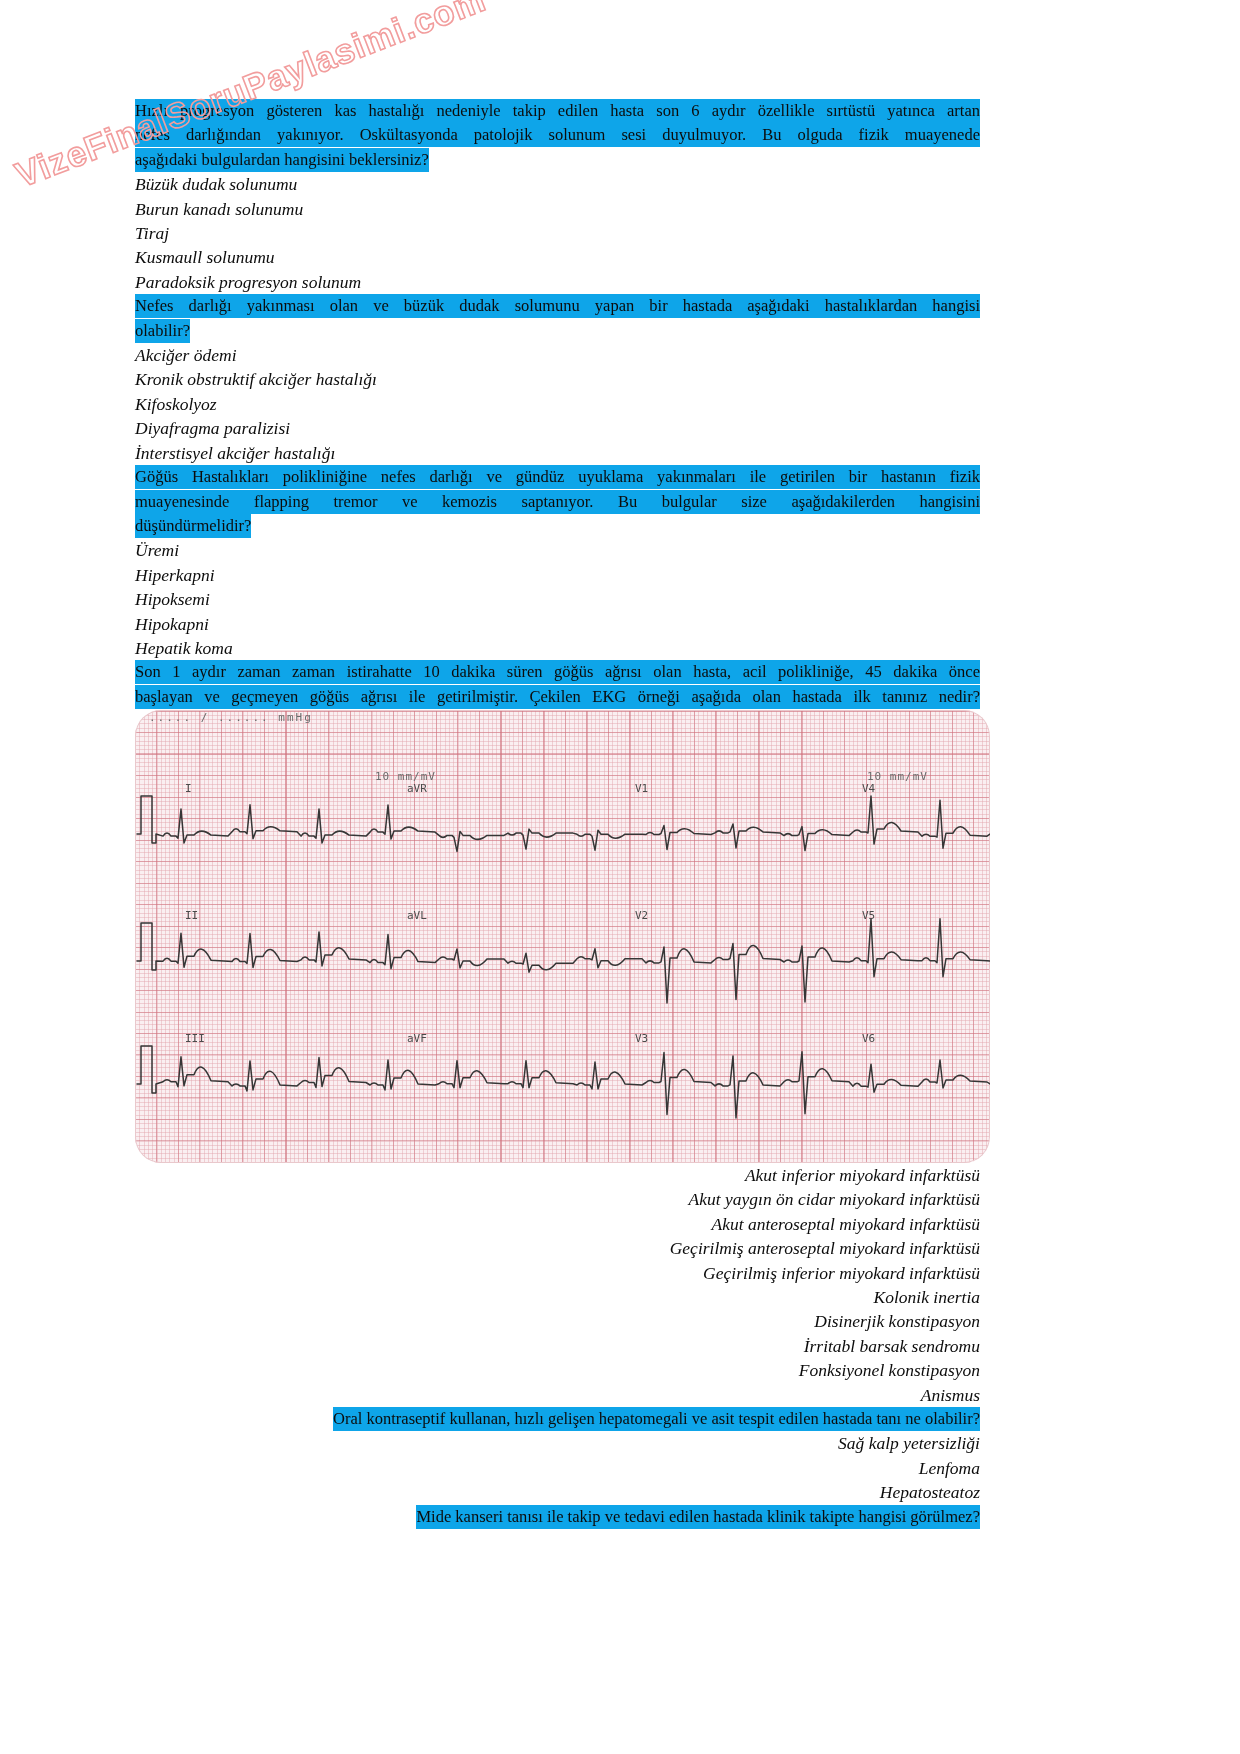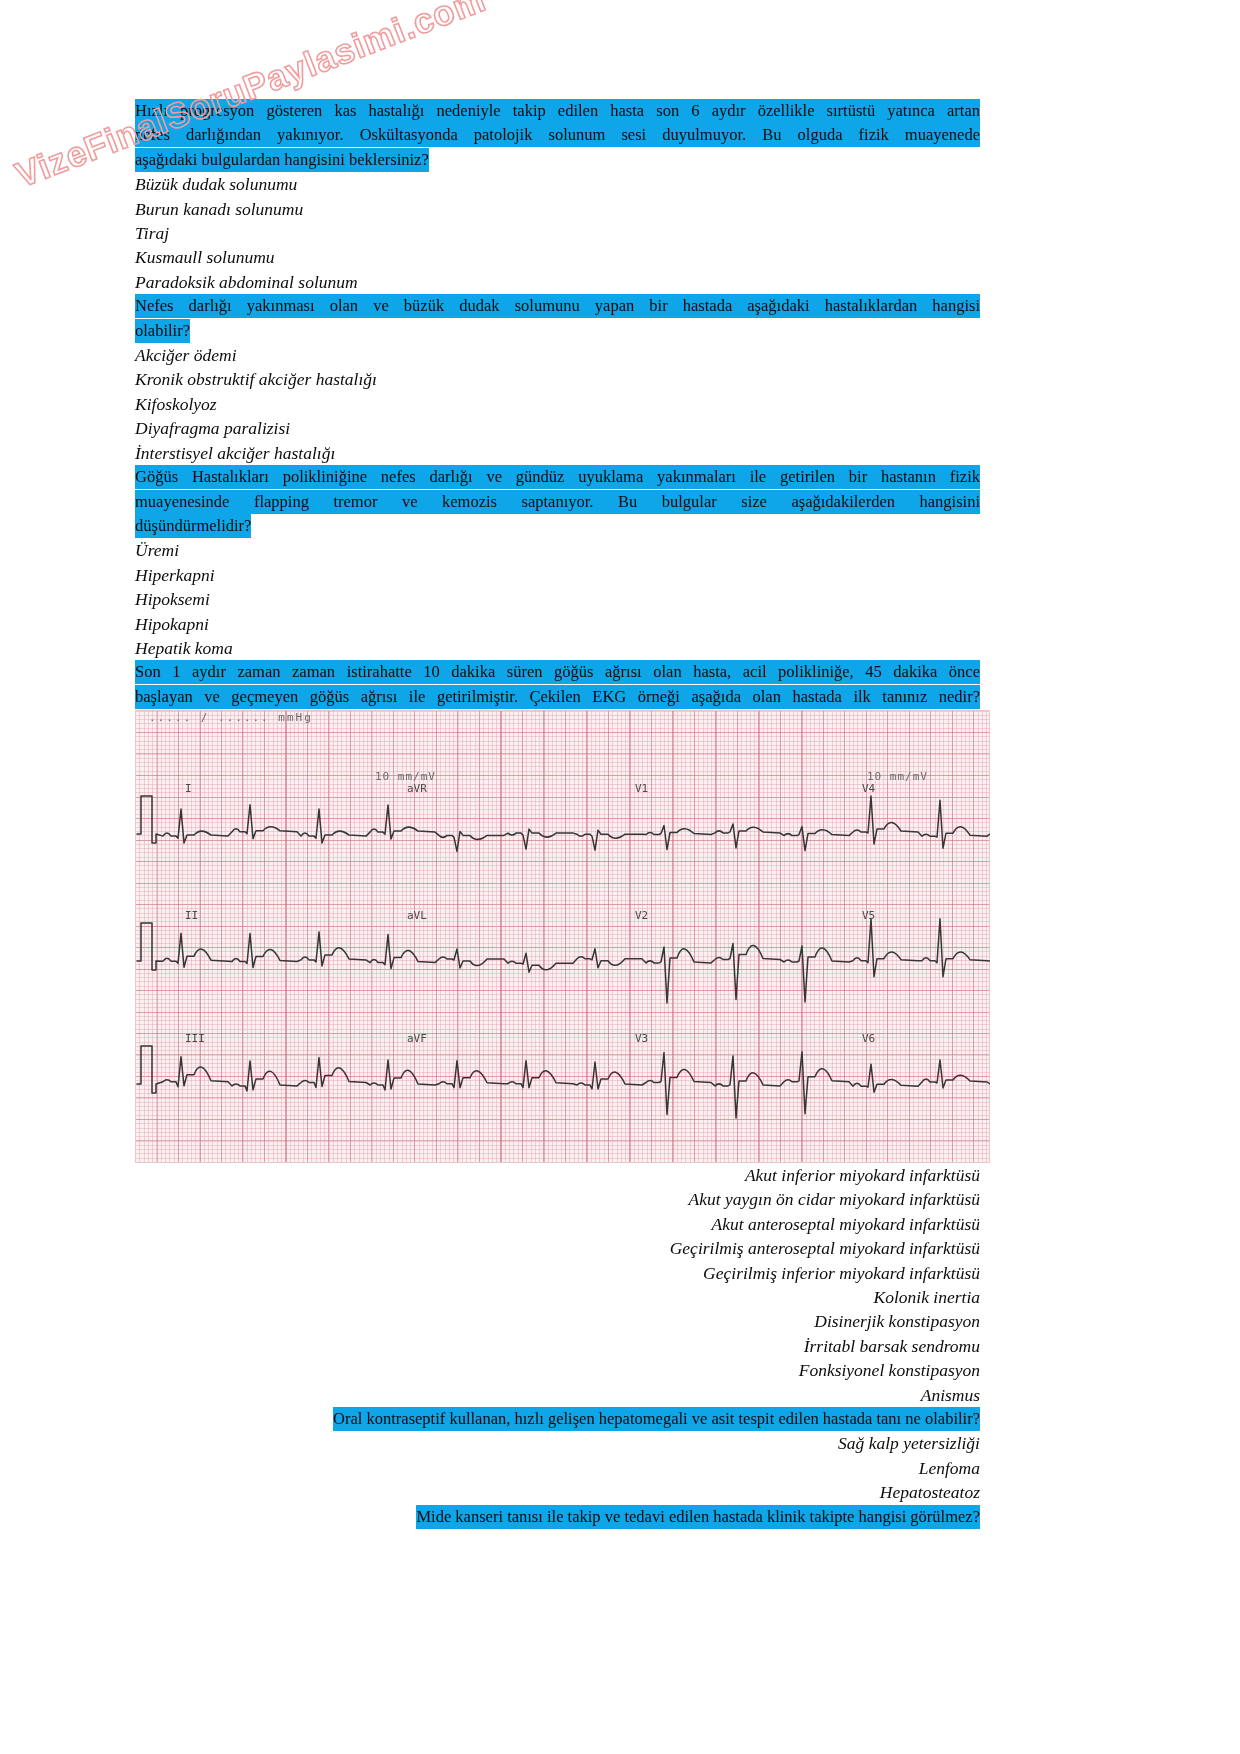--- a/index.html
+++ b/index.html
@@ -29,20 +29,21 @@
   
   .ecg{
     position:absolute;left:135px;top:710px;width:855px;height:453px;
     background-color:#faeff1;
     background-image:
       repeating-linear-gradient(0deg,  rgba(206,110,122,0.50) 0 1px, transparent 1px 21.5px),
       repeating-linear-gradient(90deg, rgba(206,110,122,0.50) 0 1px, transparent 1px 21.5px),
       repeating-linear-gradient(0deg,  rgba(226,164,172,0.45) 0 1px, transparent 1px 4.3px),
       repeating-linear-gradient(90deg, rgba(226,164,172,0.45) 0 1px, transparent 1px 4.3px);
     box-shadow:0 0 0 1px #e9c8cc inset;
+    border-radius:26px;
   }
   .ecg svg{position:absolute;left:0;top:0;}
   .ptext{position:absolute;left:14px;top:1px;font-family:"DejaVu Sans Mono",monospace;
          font-size:11px;color:#6b6b6b;letter-spacing:2px;}
   .gain{position:absolute;top:30px;font-family:"DejaVu Sans Mono",monospace;
         font-size:11px;color:#6b6b6b;letter-spacing:1px;margin-top:30px;}
   .g1{left:240px;} .g2{left:732px;}
   .trace{fill:none;stroke:#363636;stroke-width:1.5;stroke-linejoin:round;stroke-linecap:round;}
   .leadlab{font-family:"DejaVu Sans Mono",monospace;font-size:11px;fill:#4a4a4a;}
 </style>
@@ -55,21 +56,21 @@
 
   <div class="doc blockA">
 
     <div class="qline qfull"><span class="hl">Hızlı progresyon gösteren kas hastalığı nedeniyle takip edilen hasta son 6 aydır özellikle sırtüstü yatınca artan</span></div>
     <div class="qline qfull"><span class="hl">nefes darlığından yakınıyor. Oskültasyonda patolojik solunum sesi duyulmuyor. Bu olguda fizik muayenede</span></div>
     <div class="qline"><span class="hl">aşağıdaki bulgulardan hangisini beklersiniz?</span></div>
     <div class="opt">Büzük dudak solunumu</div>
     <div class="opt">Burun kanadı solunumu</div>
     <div class="opt">Tiraj</div>
     <div class="opt">Kusmaull solunumu</div>
-    <div class="opt">Paradoksik abdominal solunum</div>
+    <div class="opt">Paradoksik progresyon solunum</div>
 
     <div class="qline qfull"><span class="hl">Nefes darlığı yakınması olan ve büzük dudak solumunu yapan bir hastada aşağıdaki hastalıklardan hangisi</span></div>
     <div class="qline"><span class="hl">olabilir?</span></div>
     <div class="opt">Akciğer ödemi</div>
     <div class="opt">Kronik obstruktif akciğer hastalığı</div>
     <div class="opt">Kifoskolyoz</div>
     <div class="opt">Diyafragma paralizisi</div>
     <div class="opt">İnterstisyel akciğer hastalığı</div>
 
     <div class="qline qfull"><span class="hl">Göğüs Hastalıkları polikliniğine nefes darlığı ve gündüz uyuklama yakınmaları ile getirilen bir hastanın fizik</span></div>

